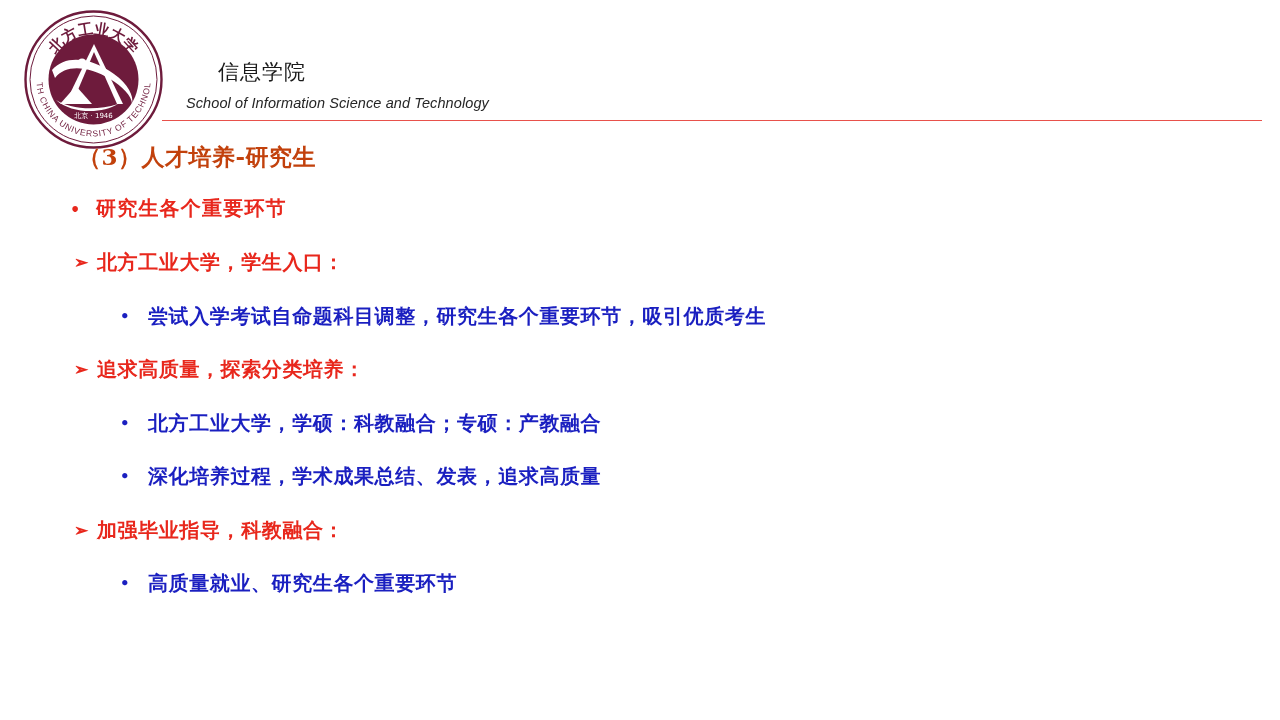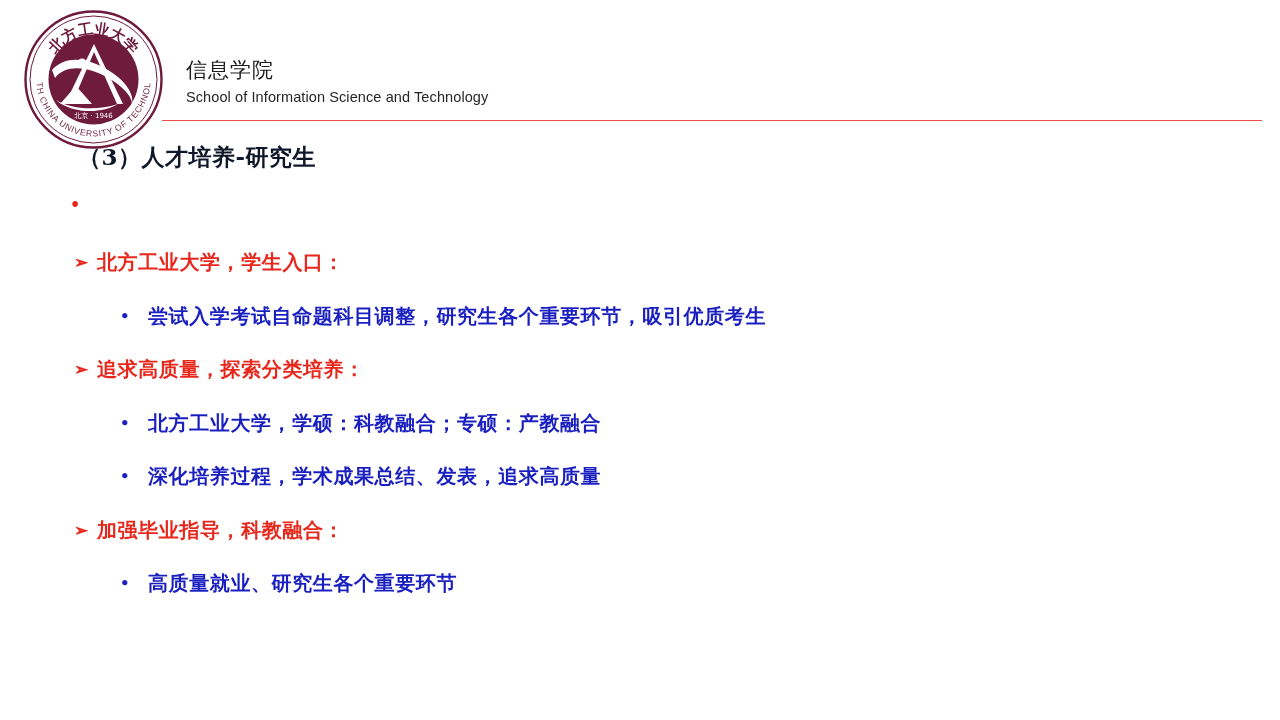--- a/index.html
+++ b/index.html
@@ -35,30 +35,32 @@
 
   .org-block {
     position: absolute;
     left: 186px;
     top: 60px;
     line-height: 1.15;
   }
   .org-cn {
     font-size: 21px;
     color: #1a1a1a;
-    font-family: Liberation Mono, monospace;
+    font-family: Liberation Serif, serif;
     letter-spacing: 1px;
     font-weight: 400;
+    margin-left: 32px;
   }
   .org-en {
     font-size: 14.5px;
     color: #262626;
     font-family: "Liberation Sans", sans-serif;
-    margin-top: 5px;
+    margin-top: 11px;
     letter-spacing: 0.1px;
+    font-style: italic;
   }
 
   .header-rule {
     position: absolute;
     left: 162px;
     top: 120px;
     width: 1100px;
     height: 0;
     border-top: 1.6px solid #e8514b;
   }
@@ -72,21 +74,21 @@
     height: 585px;
   }
 
   .slide-title {
     position: absolute;
     left: 78px;
     top: 7px;
     font-family: "DejaVu Serif", "Liberation Serif", serif;
     font-size: 23px;
     font-weight: bold;
-    color: #0f172a;
+    color: #c2410c;
     letter-spacing: 0.5px;
     white-space: nowrap;
   }
 
   .line {
     position: absolute;
     display: flex;
     align-items: baseline;
     white-space: nowrap;
   }
@@ -183,20 +185,21 @@
 
   <div class="header-rule"></div>
 </div>
 
 <div class="slide-body">
 
   <div class="slide-title">（3）人才培养-研究生</div>
 
   <div class="line lvl1" style="left:70px; top:60px;">
     <span class="mk">•</span>
+    <span>研究生各个重要环节</span>
   </div>
 
   <div class="line lvl2" style="left:74px; top:114px;">
     <span class="mk">➢</span>
     <span>北方工业大学，学生入口：</span>
   </div>
 
   <div class="line lvl3" style="left:120px; top:168px;">
     <span class="mk">•</span>
     <span>尝试入学考试自命题科目调整，研究生各个重要环节，吸引优质考生</span>

